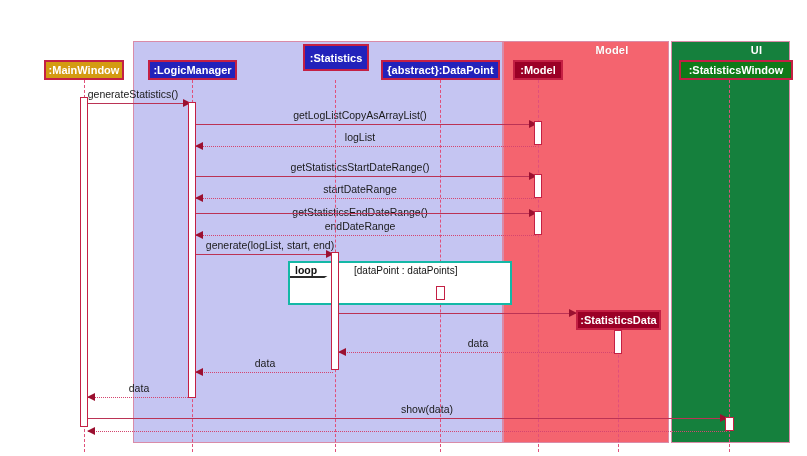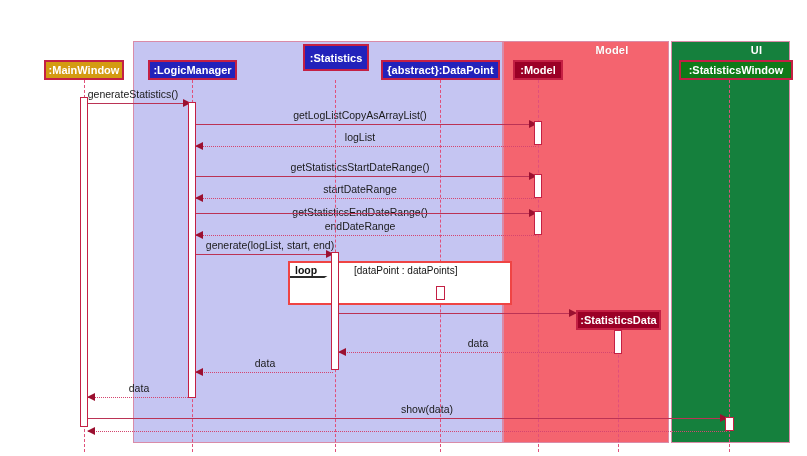--- a/index.html
+++ b/index.html
@@ -26,21 +26,21 @@
   .msg.solid .line{border-top:1.2px solid #bb3355;}
   .msg.dashed .line{border-top:1.3px dotted #d4456f;}
   .arrow{position:absolute;top:-4px;width:0;height:0;
          border-top:4px solid transparent;border-bottom:4px solid transparent;}
   .arrow.r{right:-1px;border-left:8px solid #9b1030;}
   .arrow.l{left:-1px;border-right:8px solid #9b1030;}
   .msglabel{position:absolute;font-size:10.5px;color:#1a1a1a;white-space:nowrap;
             transform:translate(-50%,-100%);}
 
   .frag{position:absolute;box-sizing:border-box;background:#ffffff;
-        border:2px solid #ef4444;z-index:7;}
+        border:2px solid #14b8a6;z-index:7;}
   .frag-tab{position:absolute;left:0;top:0;height:15px;box-sizing:border-box;
             border-right:2px solid #2b2b2b;border-bottom:2px solid #2b2b2b;
             background:#ffffff;display:flex;align-items:center;padding:0 6px 0 5px;
             font-size:10.5px;font-weight:bold;color:#111;
             clip-path:polygon(0 0,100% 0,100% 58%,78% 100%,0 100%);}
   .frag-guard{position:absolute;font-size:10px;color:#111;white-space:nowrap;}
 </style>
 </head>
 <body>
 

